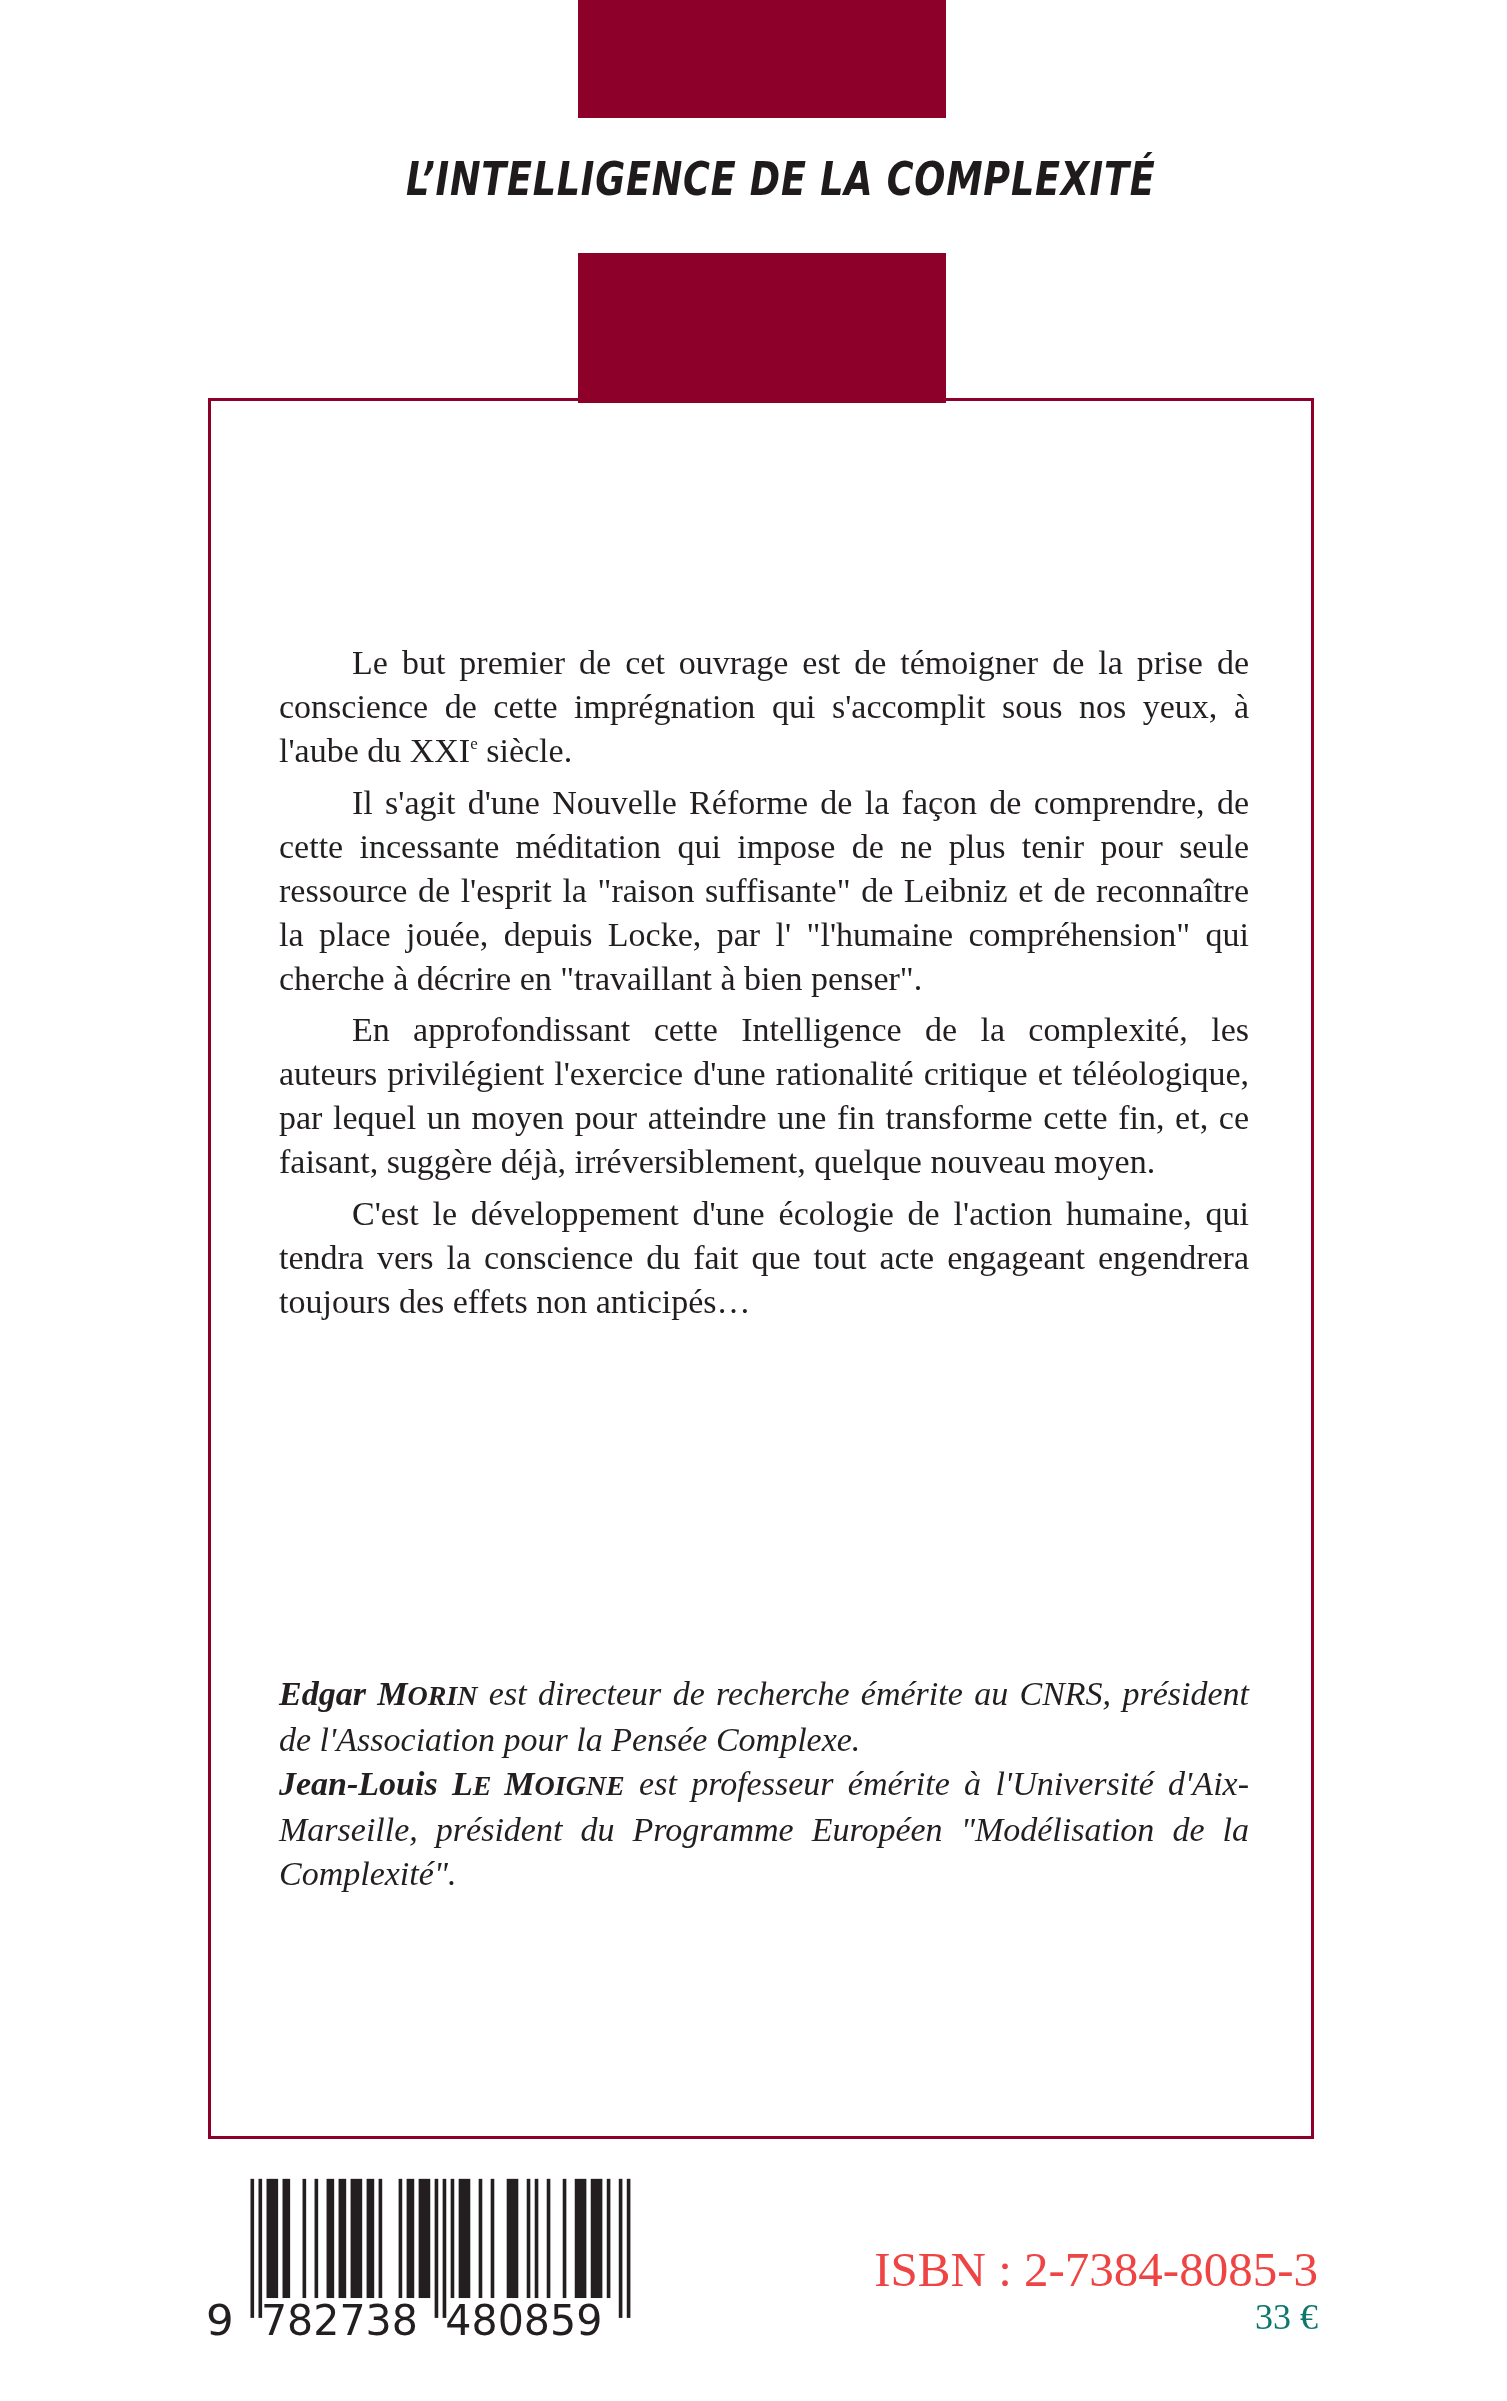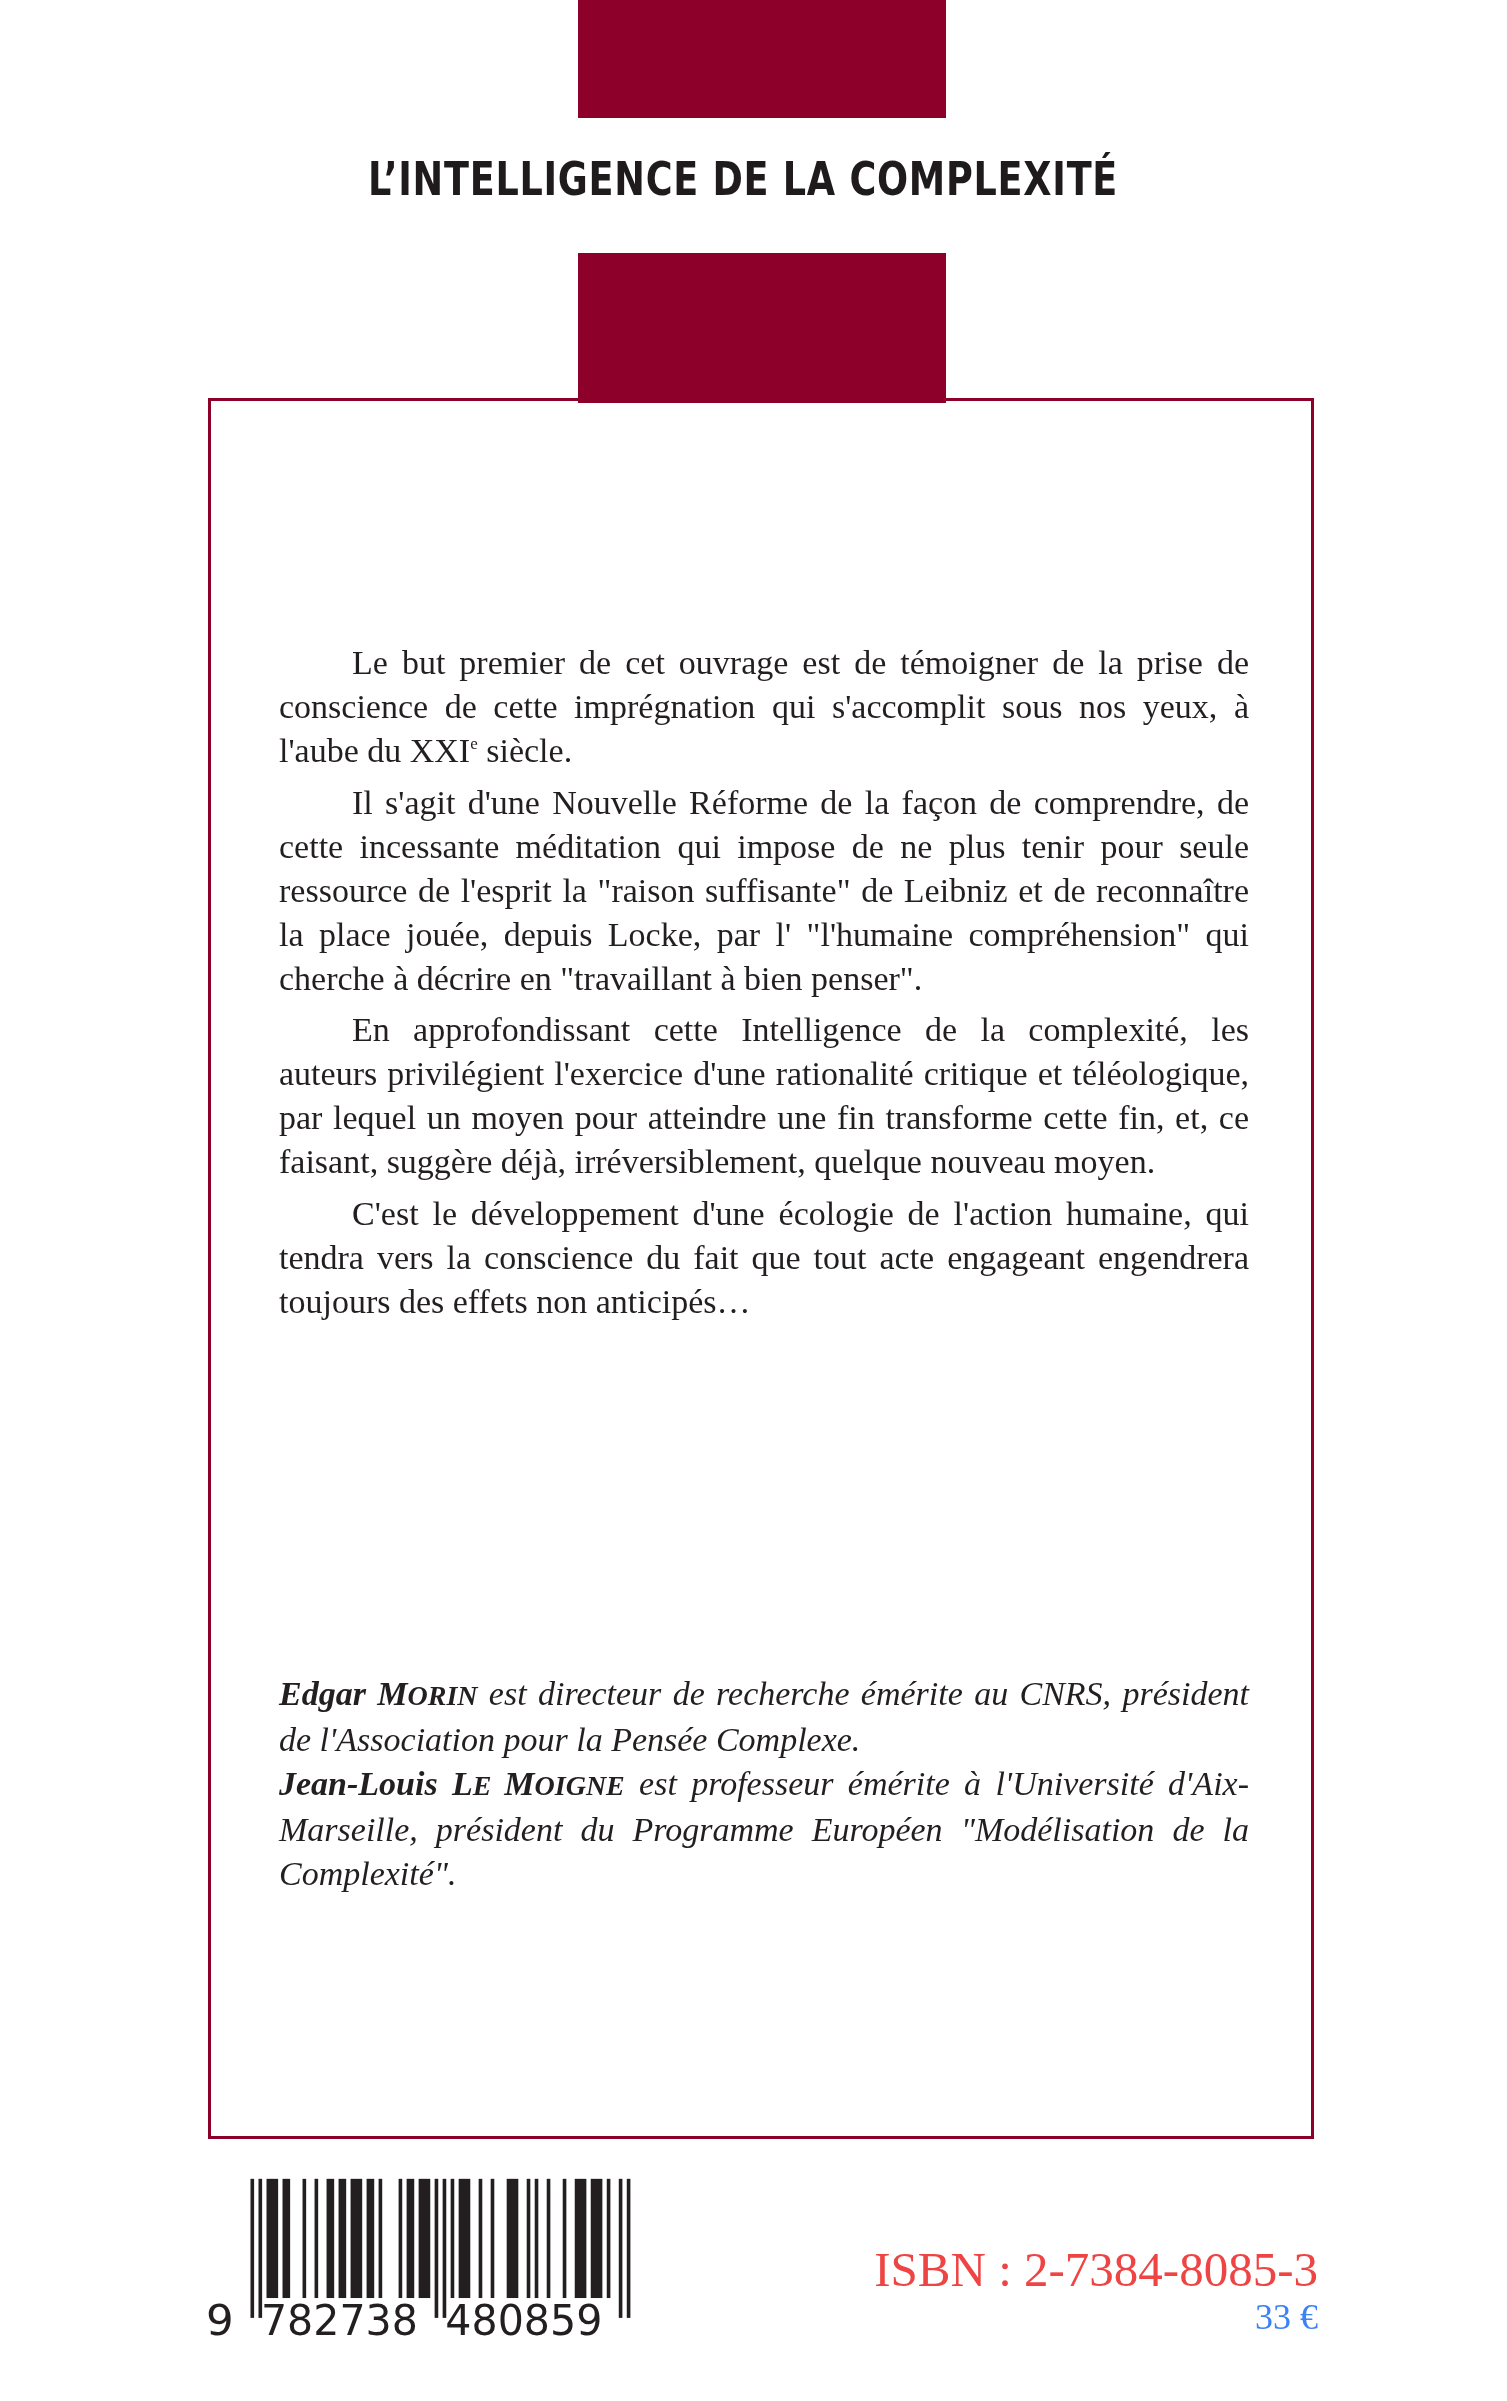--- a/index.html
+++ b/index.html
@@ -5,22 +5,22 @@
   html, body { margin: 0; padding: 0; }
   body {
     width: 1508px; height: 2402px; position: relative; overflow: hidden;
     background: #ffffff; color: #231f20;
     font-family: "Liberation Serif", serif;
   }
   .block { position: absolute; background: #8d0029; }
   #block-top { left: 578px; top: 0; width: 368px; height: 118px; }
   #block-bottom { left: 578px; top: 253px; width: 368px; height: 150px; }
   #title {
-    position: absolute; left: 368px; top: 151px; width: 757px; height: 57px;
-    white-space: nowrap; overflow: visible;
+    position: absolute; left: 406px; top: 151px; width: 757px; height: 57px;
+    white-space: nowrap; overflow: visible; font-style: italic;
   }
   #title span {
     display: inline-block; transform-origin: 0 0;
     font-family: "DejaVu Sans", sans-serif; font-weight: bold;
     font-size: 46px; line-height: 57px; color: #1f1b1c; letter-spacing: 0.9px;
   }
   #frame {
     position: absolute; left: 208px; top: 398px; width: 1100px; height: 1735px;
     border: 3.8px solid #8d0029;
   }
@@ -37,21 +37,21 @@
   #authors p { margin: 0; }
   #authors .name { font-weight: bold; margin-top: 9px; }
   #authors .sc { font-size: 28px; }
   #barcode { position: absolute; left: 189px; top: 2172px; width: 473px; height: 218px; }
   #isbn {
     position: absolute; right: 190px; top: 2243px; font-size: 49px; line-height: 53px;
     white-space: nowrap; color: #ef4444;
   }
   #price {
     position: absolute; right: 190px; top: 2295px; font-size: 36px; line-height: 44px;
-    white-space: nowrap; color: #3b82f6;
+    white-space: nowrap; color: #0f766e;
   }
 </style>
 </head>
 <body>
 
 <div class="block" id="block-top"></div>
 
 <div id="title">
   <span id="title-text" style="transform: scale(0.796119, 1);">L’INTELLIGENCE DE LA COMPLEXITÉ</span>
 </div>

